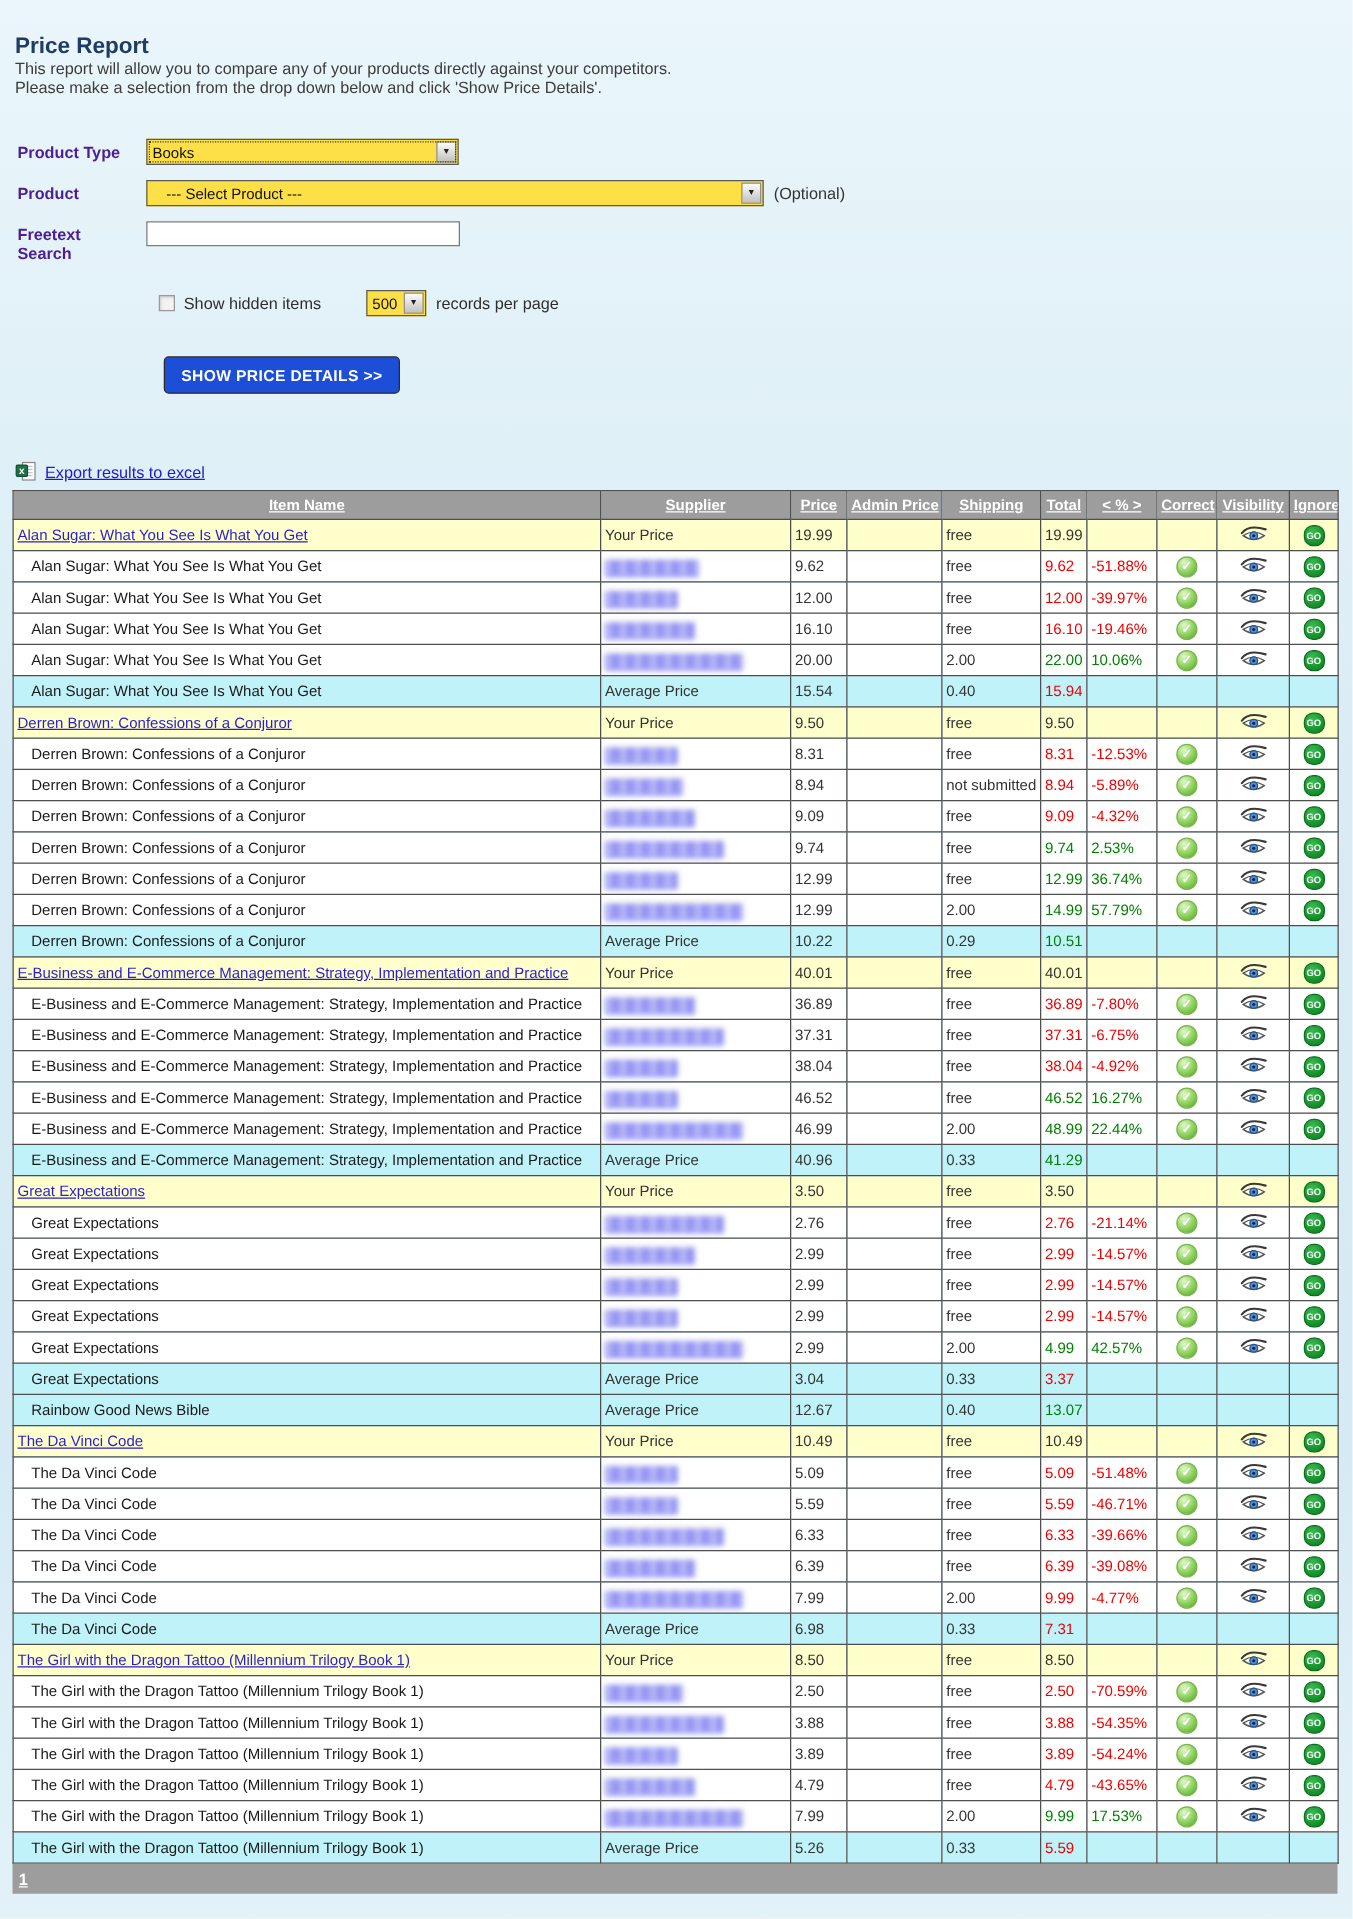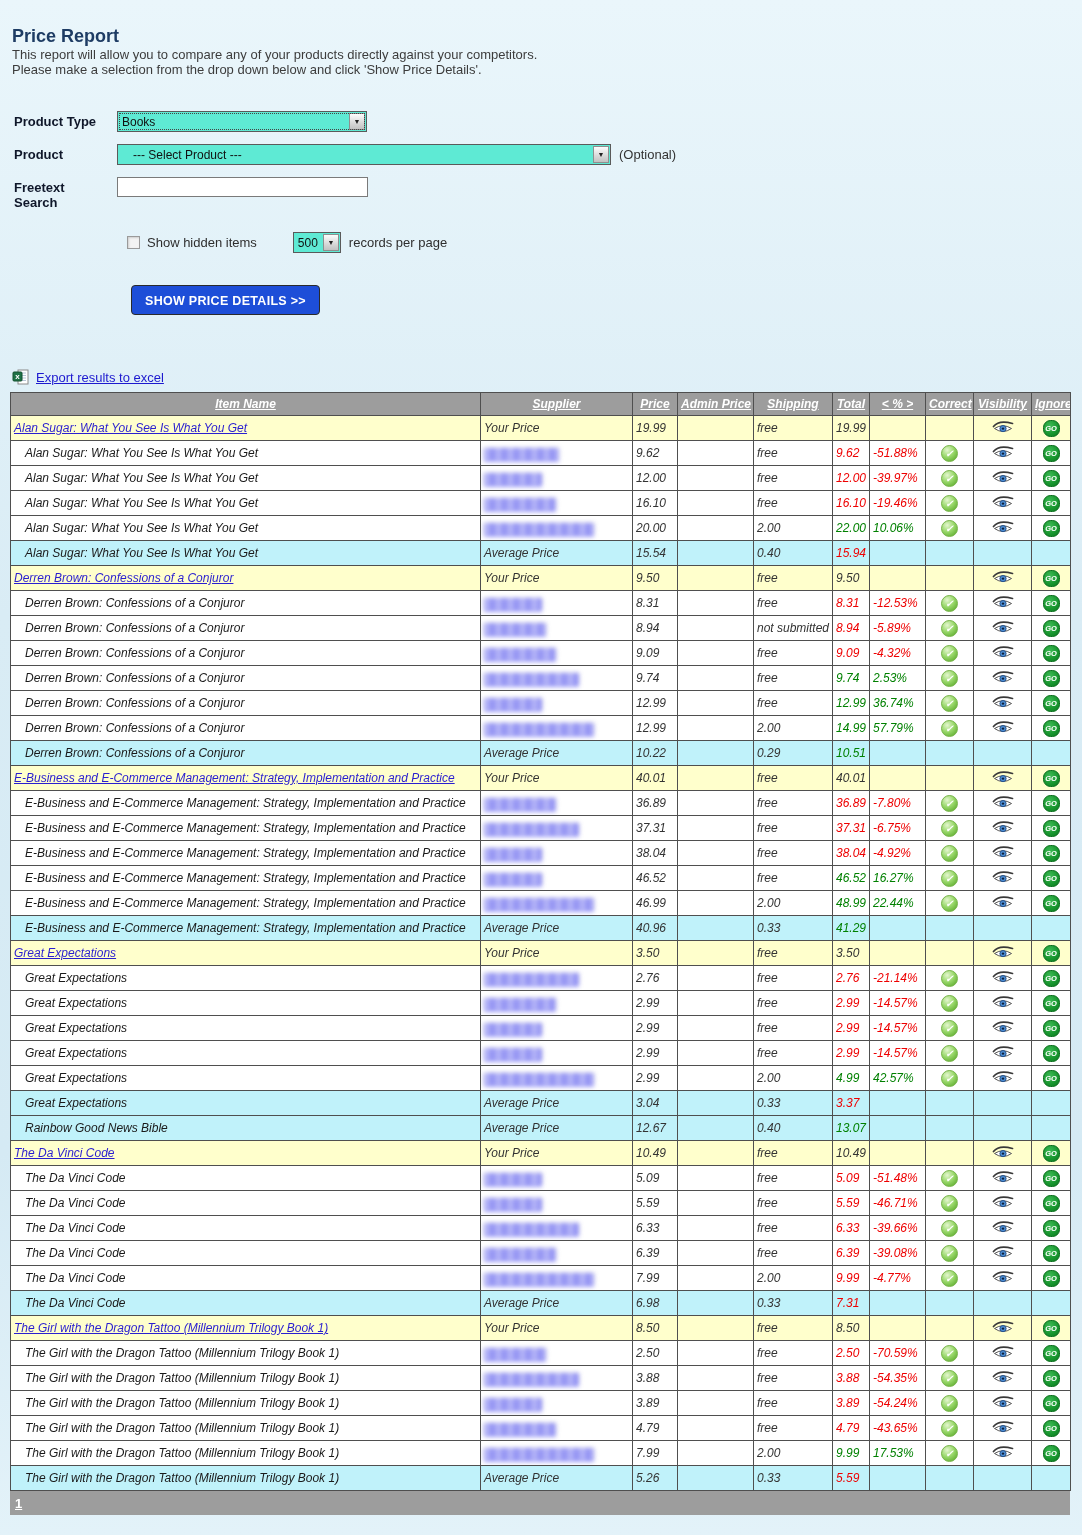--- a/index.html
+++ b/index.html
@@ -12,25 +12,25 @@
   }
   .page { padding: 10px 10px 0 10px; margin-top: 14px; }
   h1.title { font-size: 18px; font-weight: bold; color: #1e3c64; margin: 2px 0 0 2px; }
   p.intro { font-size: 13px; color: #3c3c3c; margin: 0 0 0 2px; }
   .intro-1 { margin-top: 36px; }
   .intro-2 { margin-top: 14px; }
 
   
   .form { margin: 34px 0 0 4px; font-size: 13px; }
   .frow { display: flex; align-items: flex-start; margin-bottom: 12px; }
-  .flabel { width: 103px; font-weight: bold; color: #0f172a; padding-top: 3px; line-height: 15px; }
+  .flabel { width: 103px; font-weight: bold; color: #4c1d95; padding-top: 3px; line-height: 15px; }
   .flabel.narrow { width: 103px; white-space: pre-line; }
   .selwrap {
     display: inline-flex; align-items: center; justify-content: space-between;
-    background: #5eead4; border: 1px solid #5a5a5a; height: 21px; padding-left: 4px;
+    background: #fde047; border: 1px solid #5a5a5a; height: 21px; padding-left: 4px;
     font-size: 12px; color: #111; vertical-align: middle; cursor: default;
   }
   .selwrap.focused { outline: 1px dotted #444; outline-offset: -3px; }
   .selarrow {
     width: 16px; height: 17px; margin: 1px; flex: 0 0 16px;
     background: linear-gradient(180deg,#fdfdfd,#d8d8d8 60%,#c2c2c2);
     border: 1px solid #8f8f8f; display: inline-flex; align-items: center; justify-content: center;
     font-size: 7px; color: #222;
   }
   .w250 { width: 250px; }
@@ -54,21 +54,21 @@
     font-family: "Liberation Sans", sans-serif; font-size: 12.5px; letter-spacing: .3px;
     border: 1px solid #2a2a2a; border-radius: 4px; padding: 8px 13px 6px; cursor: pointer;
   }
 
   
   .export { margin: 54px 0 7px 2px; display: flex; align-items: center; font-size: 13px; }
   .xlicon { width: 18px; height: 16px; display: inline-block; margin-right: 6px; }
   .export a { color: #1d19cf; text-decoration: underline; cursor: pointer; }
 
   
-  table.price { border-collapse: collapse; width: 1060px; table-layout: fixed; font-size: 12px; font-style: italic; }
+  table.price { border-collapse: collapse; width: 1060px; table-layout: fixed; font-size: 12px; }
   table.price th, table.price td { border: 1px solid #4f4f4f; height: 25px; padding: 0 3px; overflow: hidden; white-space: nowrap; }
   table.price th { background: #9d9d9d; height: 23px; text-align: center; }
   table.price th a { color: #fff; font-weight: bold; text-decoration: underline; cursor: pointer; }
   tr.row-your { background: #ffffcc; }
   tr.row-supplier { background: #ffffff; }
   tr.row-average { background: #c0f2fa; }
   td.c-item { padding-left: 4px; color: #1a1a1a; }
   tr.row-supplier td.c-item, tr.row-average td.c-item { padding-left: 14px; }
   a.item-link { color: #2a1fd0; text-decoration: underline; cursor: pointer; }
   .t-red { color: #ee0000; }

